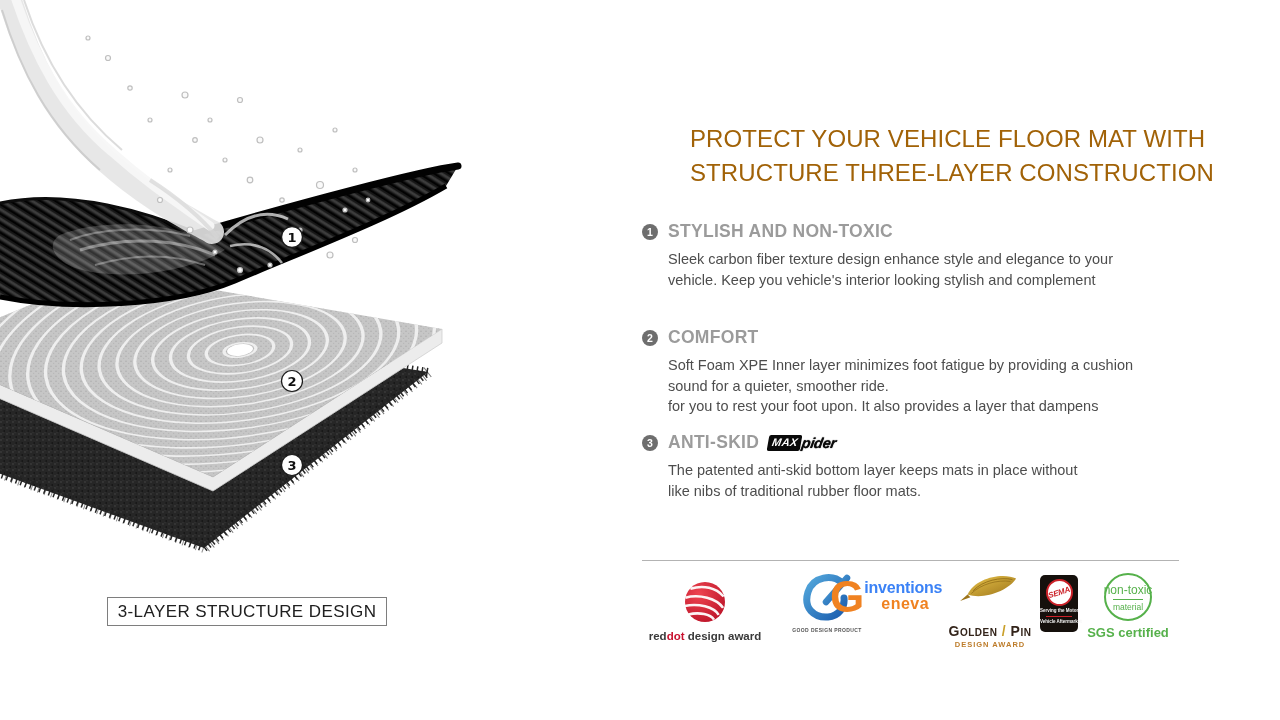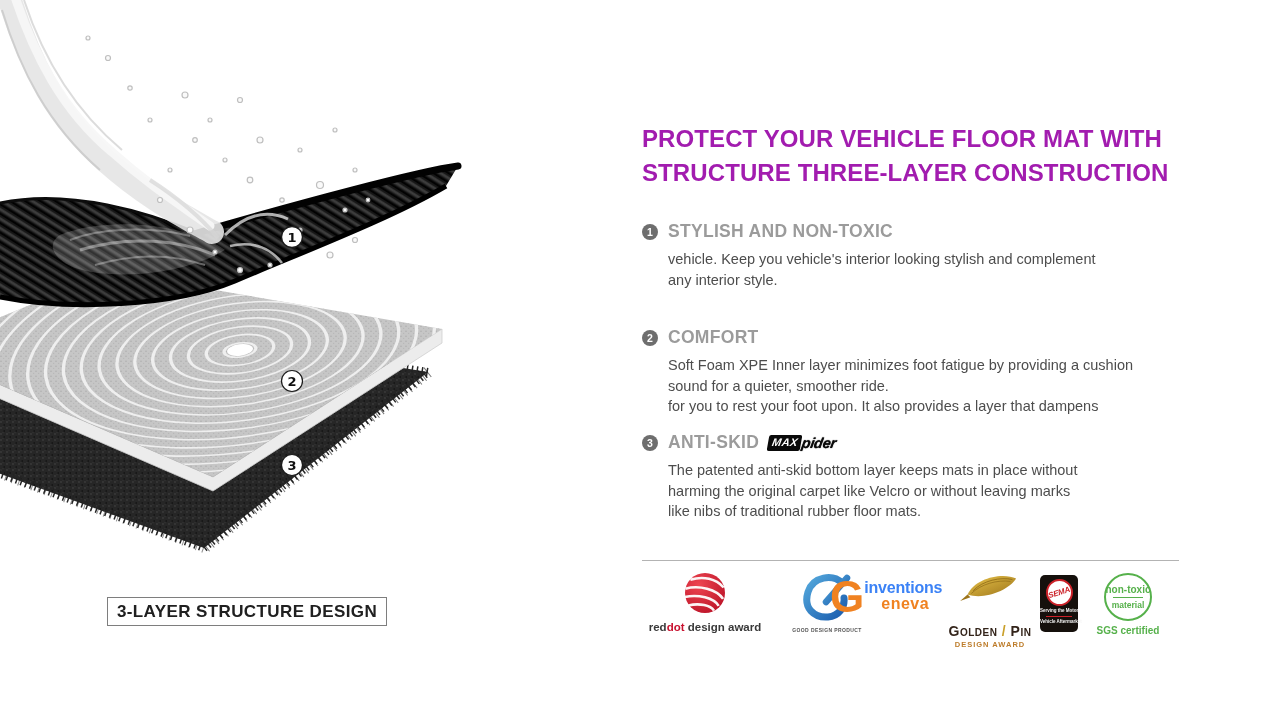--- a/index.html
+++ b/index.html
@@ -7,25 +7,25 @@
     width:1280px;height:720px;position:relative;background:#ffffff;
     font-family:"Liberation Sans","DejaVu Sans",sans-serif;overflow:hidden;
     -webkit-font-smoothing:antialiased;
   }
   
   .illu{position:absolute;left:0;top:0;width:480px;height:660px;}
   .illu svg{position:absolute;left:0;top:0;}
   .caption-box{
     position:absolute;left:107px;top:597px;width:278px;height:27px;
     border:1.5px solid #7e7e7e;display:flex;align-items:center;justify-content:center;
-    font-size:17px;font-weight:700;color:#202020;letter-spacing:.4px;background:#fff;
+    font-size:17px;font-weight:400;color:#202020;letter-spacing:.4px;background:#fff;
   }
   
   .content{position:absolute;left:642px;top:122px;width:540px;}
-  .headline{font-size:24px;line-height:34px;font-weight:700;color:#a21caf;letter-spacing:.1px;white-space:nowrap;}
+  .headline{font-size:24px;line-height:34px;font-weight:400;color:#a16207;letter-spacing:.1px;white-space:nowrap;margin-left:48px;}
   .sec{position:absolute;left:0;width:540px;}
   .sec-1{top:99px;} .sec-2{top:205px;} .sec-3{top:310px;}
   .sec-badge{
     position:absolute;left:0;top:3px;width:16px;height:16px;border-radius:50%;
     background:#6e6e6e;color:#fff;font-size:10.5px;font-weight:700;
     display:flex;align-items:center;justify-content:center;
   }
   .sec-title{
     margin-left:26px;font-size:17.5px;font-weight:600;color:#9b9b9b;
     letter-spacing:.3px;display:flex;align-items:center;gap:9px;white-space:nowrap;
@@ -40,21 +40,21 @@
   }
   .maxpider .pd{
     color:#0a0a0a;font-style:italic;font-weight:800;font-size:14.5px;margin-left:1px;
     letter-spacing:-.3px;text-shadow:0 0 1px #0a0a0a;
   }
   
   .divider{position:absolute;left:642px;top:560px;width:537px;height:1px;background:#b3b3b3;}
   .awards{position:absolute;left:630px;top:565px;width:580px;height:110px;}
   .award{position:absolute;text-align:center;}
   .aw-caption{font-size:11.5px;font-weight:700;color:#3a3a3a;white-space:nowrap;}
-  .aw-reddot{left:15px;top:6px;width:120px;}
+  .aw-reddot{left:15px;top:15px;width:120px;}
   .aw-reddot .aw-caption{margin-top:2px;}
   .rd-dot{color:#c8102e;}
   .aw-gmark{left:122px;top:8px;width:150px;}
   .gm-caption{font-size:5px;font-weight:700;color:#555;letter-spacing:.4px;margin-top:2px;white-space:nowrap;}
   .inv-wrap{position:absolute;left:200px;top:12px;width:120px;display:flex;text-align:left;}
   .inv-g{font-size:44px;line-height:40px;font-weight:700;color:#f08221;letter-spacing:-2px;}
   .inv-col{margin-left:2px;margin-top:3px;}
   .inv-l1{font-size:16px;font-weight:700;color:#3b82f6;line-height:16px;letter-spacing:-.2px;}
   .inv-l2{font-size:16px;font-weight:700;color:#f08221;line-height:15px;letter-spacing:.5px;margin-left:17px;}
   .aw-goldenpin{left:305px;top:8px;width:110px;}
@@ -67,24 +67,24 @@
     margin:4px auto 2px auto;display:flex;align-items:center;justify-content:center;box-sizing:border-box;
   }
   .sema-name{color:#cc2229;font-size:8px;font-weight:800;font-style:italic;transform:rotate(-18deg);letter-spacing:-.2px;}
   .sema-sub{color:#f5f5f5;font-size:4.5px;line-height:6px;font-weight:700;white-space:nowrap;}
   .sema-line{width:26px;height:1px;background:#cc2229;margin:2px auto;}
   .aw-nontoxic{left:448px;top:8px;width:100px;}
   .nt-circle{
     width:48px;height:48px;border-radius:50%;border:2.5px solid #56b14b;margin:0 auto;
     display:flex;flex-direction:column;align-items:center;justify-content:center;box-sizing:border-box;background:#fff;
   }
-  .nt-l1{font-size:10px;font-weight:700;color:#56b14b;white-space:nowrap;}
+  .nt-l1{font-size:12px;font-weight:400;color:#56b14b;white-space:nowrap;}
   .nt-hr{width:30px;height:1px;background:#56b14b;margin:2px 0;}
-  .nt-l2{font-size:8.5px;font-weight:700;color:#56b14b;white-space:nowrap;}
-  .nt-sub{font-size:10px;font-weight:700;color:#56b14b;margin-top:4px;white-space:nowrap;}
+  .nt-l2{font-size:8.5px;font-weight:400;color:#56b14b;white-space:nowrap;}
+  .nt-sub{font-size:13px;font-weight:700;color:#56b14b;margin-top:4px;white-space:nowrap;}
 </style>
 </head>
 <body>
 
 <div class="illu">
   <svg width="480" height="580" viewBox="0 0 480 580">
     <defs>
       <pattern id="carbonp" width="8" height="8" patternUnits="userSpaceOnUse" patternTransform="rotate(32)">
         <rect width="8" height="8" fill="#191919"></rect>
         <line x1="0" y1="1.4" x2="8" y2="1.4" stroke="#3f3f3f" stroke-width="2.4"></line>
@@ -220,22 +220,22 @@
 <div class="content">
   <div class="headline">PROTECT YOUR VEHICLE FLOOR MAT WITH</div>
   <div class="headline">STRUCTURE THREE-LAYER CONSTRUCTION</div>
 
   <div class="sec sec-1">
     <div class="sec-badge">1</div>
     <div class="sec-title">
       <span>STYLISH AND NON-TOXIC</span>
     </div>
     <div class="sec-body">
+      <div>Sleek carbon fiber texture design enhance style and elegance to your</div>
       <div>vehicle. Keep you vehicle's interior looking stylish and complement</div>
-      <div>any interior style.</div>
     </div>
   </div>
 
   <div class="sec sec-2">
     <div class="sec-badge">2</div>
     <div class="sec-title">
       <span>COMFORT</span>
     </div>
     <div class="sec-body">
       <div>Soft Foam XPE Inner layer minimizes foot fatigue by providing a cushion</div>
@@ -248,21 +248,20 @@
     <div class="sec-badge">3</div>
     <div class="sec-title">
       <span>ANTI-SKID</span>
       <span class="maxpider">
         <span class="mx">MAX</span>
         <span class="pd">pider</span>
       </span>
     </div>
     <div class="sec-body">
       <div>The patented anti-skid bottom layer keeps mats in place without</div>
-      <div>harming the original carpet like Velcro or without leaving marks</div>
       <div>like nibs of traditional rubber floor mats.</div>
     </div>
   </div>
 </div>
 
 <div class="divider"></div>
 
 <div class="awards">
 
   <div class="award aw-reddot">

